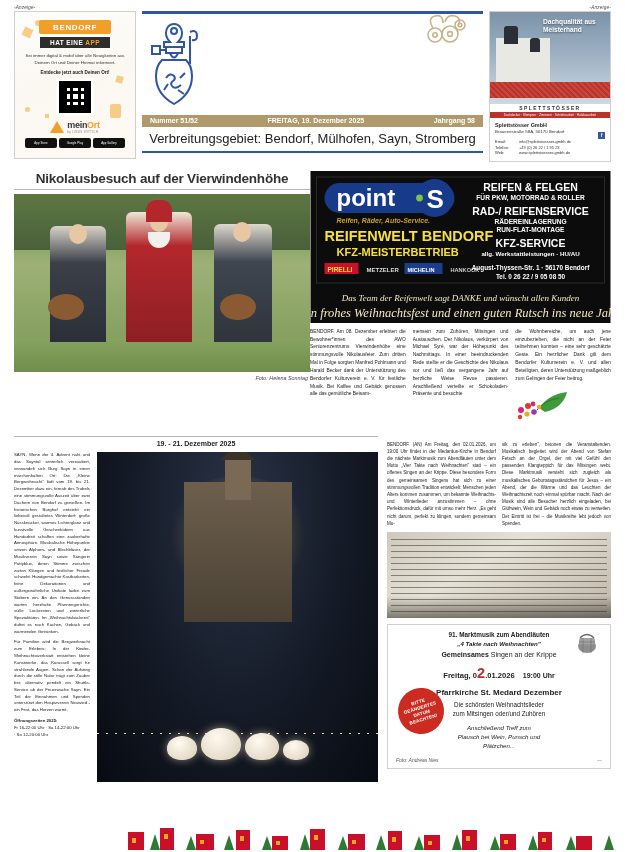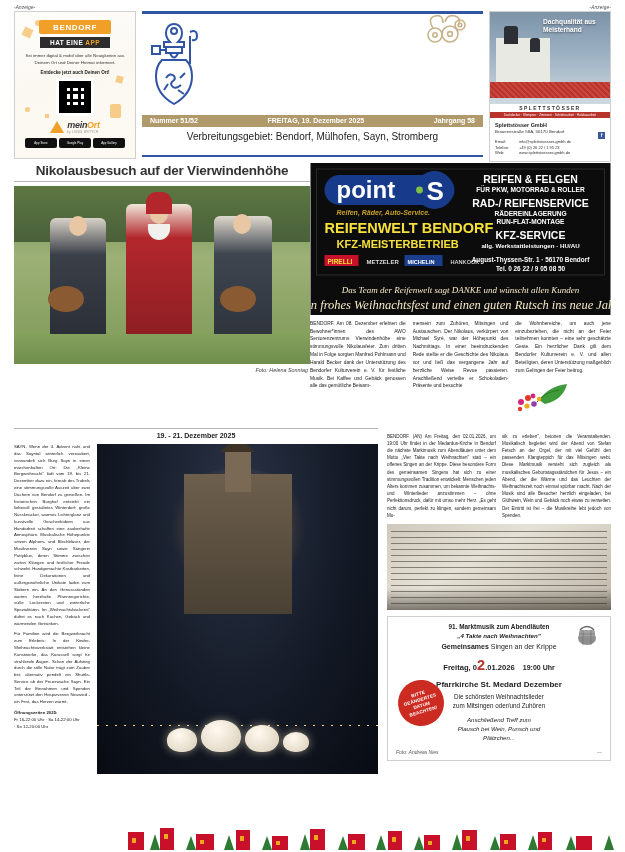--- a/index.html
+++ b/index.html
@@ -44,21 +44,21 @@
   .badge-dark b { color: #f0a028; }
   .app-txt { font-size: 4.4px; color: #333; text-align: center; line-height: 1.55;
              margin-top: 5px; width: 104px; z-index: 2; }
   .app-txt2 { font-size: 4.6px; font-weight: bold; color: #222; margin-top: 3px; z-index: 2; }
   .qr { width: 36px; height: 36px; margin-top: 4px; z-index: 2;
         background:
           linear-gradient(90deg,#000 0 25%,transparent 25% 35%,#000 35% 45%,transparent 45% 58%,#000 58% 68%,transparent 68% 78%,#000 78% 100%),
           linear-gradient(180deg,#000 0 22%,transparent 22% 32%,#000 32% 42%,transparent 42% 55%,#000 55% 66%,transparent 66% 76%,#000 76% 100%);
         background-blend-mode: multiply; background-color: #fff;
         border: 2px solid #fff; outline: 1px solid #fff; }
-  .meinort { display: flex; align-items: center; gap: 3px; margin-top: 5px; z-index: 2; font-style: italic; }
+  .meinort { display: flex; align-items: center; gap: 3px; margin-top: 5px; z-index: 2; }
   .mo-logo { width: 0; height: 0; border-left: 7px solid transparent;
              border-right: 7px solid transparent; border-bottom: 12px solid #f0a028; }
   .mo-text { font-size: 9px; font-weight: bold; color: #3a3a3a; letter-spacing: -.3px; }
   .mo-text span { color: #f0a028; }
   .mo-sub { font-size: 3px; color: #888; letter-spacing: .3px; }
   .stores { display: flex; gap: 2px; margin-top: 4px; z-index: 2; }
   .store { background: #111; border-radius: 2px; width: 32px; height: 10px;
            display: flex; align-items: center; justify-content: center;
            color: #fff; font-size: 2.8px; letter-spacing: .1px; }
 
@@ -73,21 +73,21 @@
     letter-spacing: -2px; line-height: .92;
   }
   .clover { position: absolute; right: 16px; top: -4px; width: 44px; height: 34px; }
   .mh-sub { font-size: 8.6px; color: #333; text-align: center; margin-top: 1px; letter-spacing: -.1px; }
   .mh-bar {
     background: #b09a6b; color: #fff; display: flex; align-items: center;
     justify-content: space-between; padding: 2.5px 8px; margin-top: 5px;
     font-size: 7px; font-weight: bold;
   }
   .mh-bar .mid { font-weight: bold; }
-  .mh-verb { text-align: center; font-size: 10px; color: #222; padding: 4px 0 13px; }
+  .mh-verb { text-align: center; font-size: 13px; color: #222; padding: 4px 0 5px; }
   .mh-rule-bot { height: 2.5px; background: #2f55a4; }
 
   .roof-ad { width: 122px; border: .5px solid #cfcfcf; background: #fff; flex: none;
              display: flex; flex-direction: column; }
   .roof-img { height: 92px; position: relative; overflow: hidden;
               background: linear-gradient(180deg,#7d93a8 0%,#9bb0c2 45%,#cfd9e0 100%); }
   .roof-img .claim { position: absolute; right: 5px; top: 6px; color: #fff;
                      font-size: 6.6px; font-weight: bold; line-height: 1.25;
                      text-align: left; text-shadow: 0 1px 2px rgba(0,0,0,.5); width: 62px; }
   .roof-img .bldg { position: absolute; left: 6px; bottom: 18px; width: 54px; height: 48px;
@@ -106,21 +106,21 @@
   .roof-info .nm { font-size: 5.4px; font-weight: bold; color: #222; }
   .roof-info .ad { font-size: 4.4px; color: #333; margin-top: 1px; }
   .roof-info table { margin-top: 4px; border-collapse: collapse; }
   .roof-info td { font-size: 4px; color: #333; padding: .4px 0; vertical-align: top; }
   .roof-info td.k { width: 24px; }
   .fb { position: absolute; right: 5px; top: 14px; width: 7px; height: 7px;
         background: #3b5998; color: #fff; font-size: 5px; font-weight: bold;
         text-align: center; line-height: 7px; }
 
   
-  .sec1 { display: flex; gap: 0; margin-top: 1px; }
+  .sec1 { display: flex; gap: 0; margin-top: 9px; }
   .sec1-left { width: 296px; flex: none; }
   .sec1-right { flex: 1; }
   .headline {
     font-size: 13.5px; font-weight: bold; color: #333; text-align: center;
     padding-bottom: 3px; letter-spacing: -.2px;
   }
   .hr-thin { height: .7px; background: #b5b5b5; }
   .photo1 { height: 178px; margin-top: 5px; position: relative; overflow: hidden;
             background: linear-gradient(180deg,#8fa86a 0%,#7d9a5c 18%,#9db177 40%,#8ba364 72%,#7f9a5a 100%); }
   .p1-grass { position: absolute; left: 0; right: 0; bottom: 0; height: 34px;

